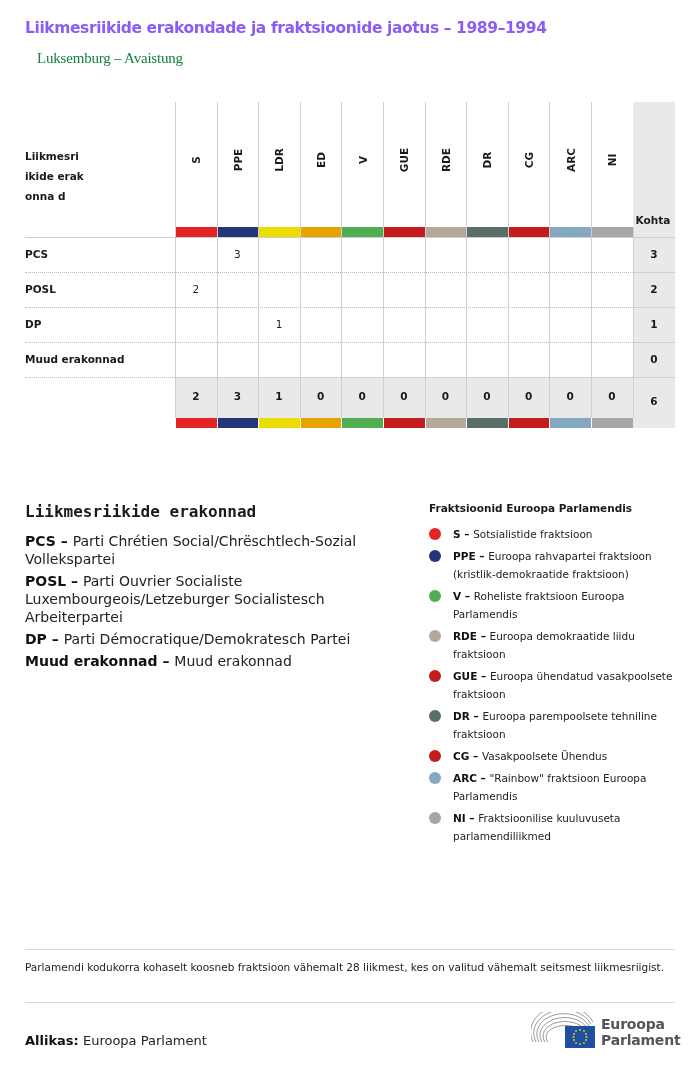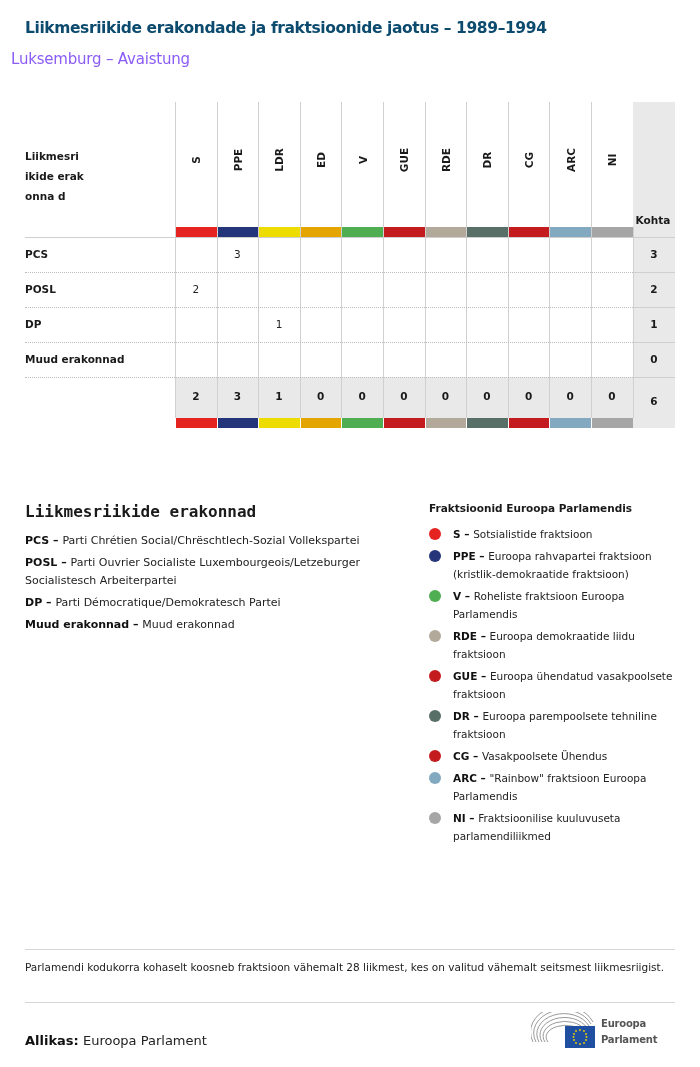--- a/index.html
+++ b/index.html
@@ -1,20 +1,20 @@
 <!DOCTYPE html>
 <html><head>
 <meta charset="utf-8">
 <style>
   * { box-sizing: border-box; margin: 0; padding: 0; }
   html, body { width: 700px; height: 1067px; background: #ffffff; overflow: hidden; }
   body { font-family: "DejaVu Sans", sans-serif; color: #1a1a1a; position: relative; }
 
-  .title { position: absolute; left: 25px; top: 19px; font-size: 15.5px; font-weight: bold; letter-spacing: -0.4px; color: #0c4a6e; white-space: nowrap; }
-  .subtitle { position: absolute; left: 11px; top: 50px; font-size: 15px; color: #8b5cf6; letter-spacing: -0.2px; white-space: nowrap; }
+  .title { position: absolute; left: 25px; top: 19px; font-size: 15.5px; font-weight: bold; letter-spacing: -0.4px; color: #8b5cf6; white-space: nowrap; }
+  .subtitle { position: absolute; left: 37px; top: 50px; font-size: 15px; color: #15803d; letter-spacing: -0.2px; white-space: nowrap; font-family: Liberation Serif, serif; }
 
   
   .tbl { position: absolute; left: 25px; top: 102px; width: 650px; height: 326px; }
   .rowhead-label { position: absolute; left: 0; top: 44px; width: 60px; font-size: 10.5px; font-weight: bold; line-height: 20px; word-break: break-all; }
   .colhead { position: absolute; top: 0; height: 125px; border-left: 1px solid #d0d0d0; }
   .colhead .lbl { position: absolute; left: 50%; top: 58px; transform: translate(-50%, -50%) rotate(-90deg); font-size: 10.5px; font-weight: bold; white-space: nowrap; }
   .colbar { position: absolute; height: 10px; }
   .kohta-bg { position: absolute; background: #e9e9e9; }
   .kohta-label { position: absolute; font-size: 10.5px; font-weight: bold; }
   .hline { position: absolute; left: 0; height: 0; border-top: 1px dotted #bdbdbd; }
@@ -22,36 +22,36 @@
   .vline { position: absolute; width: 0; border-left: 1px solid #d0d0d0; }
   .row-label { position: absolute; left: 0; font-size: 10.5px; font-weight: bold; }
   .cell { position: absolute; font-size: 10.5px; text-align: center; color: #222; }
   .total-bg { position: absolute; background: #e9e9e9; }
   .total-cell { position: absolute; font-size: 10.5px; font-weight: bold; text-align: center; }
   .kohta-cell { position: absolute; font-size: 10.5px; font-weight: bold; text-align: center; }
 
   
   .leg-left { position: absolute; left: 25px; top: 502px; width: 360px; }
   .leg-left h3 { font-family: "DejaVu Sans Mono", monospace; font-size: 16px; font-weight: bold; margin-bottom: 11px; }
-  .leg-left .item { font-size: 11px; line-height: 18px; margin-bottom: 4px; color: #222; }
+  .leg-left .item { font-size: 14px; line-height: 18px; margin-bottom: 4px; color: #222; }
   .leg-left .item b { color: #111; }
 
   .leg-right { position: absolute; left: 429px; top: 502px; width: 250px; }
   .leg-right h3 { font-size: 10.5px; font-weight: bold; margin-bottom: 11px; }
   .leg-right .item { position: relative; padding-left: 24px; font-size: 10.5px; line-height: 18px; margin-bottom: 4px; color: #222; }
   .leg-right .dot { position: absolute; left: 0; top: 3px; width: 12px; height: 12px; border-radius: 50%; }
   .leg-right .item b { color: #111; }
 
   .sep { position: absolute; left: 25px; width: 650px; border-top: 1px solid #d6d6d6; }
   .note { position: absolute; left: 25px; top: 958px; width: 640px; font-size: 10.5px; line-height: 18px; color: #222; }
   .source { position: absolute; left: 25px; top: 1033px; font-size: 13px; color: #222; }
   .source b { color: #111; }
 
   .logo { position: absolute; left: 531px; top: 1012px; width: 146px; height: 38px; }
-  .logo-text { position: absolute; left: 70px; top: 4px; font-size: 10px; font-weight: bold; color: #555; line-height: 16px; letter-spacing: -0.2px; }
+  .logo-text { position: absolute; left: 70px; top: 4px; font-size: 14px; font-weight: bold; color: #555; line-height: 16px; letter-spacing: -0.2px; }
 </style>
 </head>
 <body>
 
 <div class="title">Liikmesriikide erakondade ja fraktsioonide jaotus – 1989–1994</div>
 <div class="subtitle">Luksemburg – Avaistung</div>
 
 <div class="tbl" id="tbl">
   <div class="rowhead-label">Liikmesri ikide erakonna d</div>
 <div class="kohta-bg" style="left: 607.6px; top: 0px; width: 42.4px; height: 326px;"></div>

